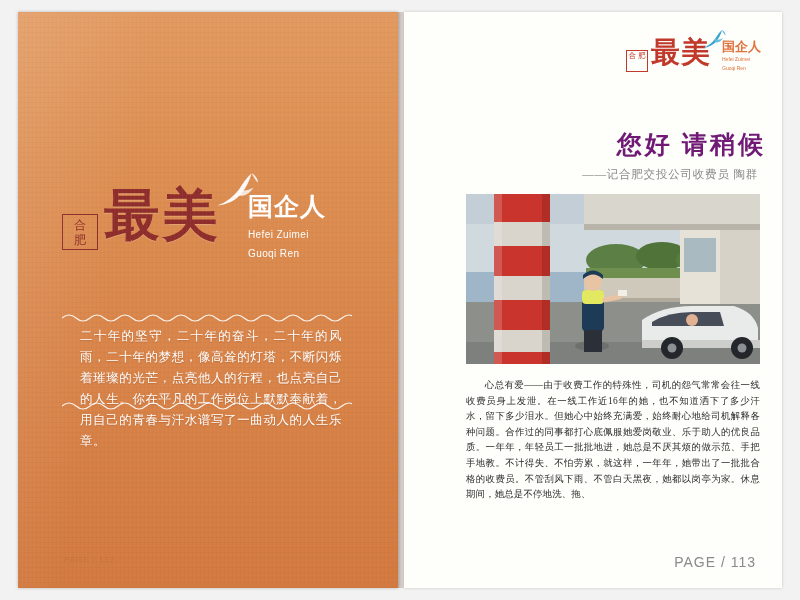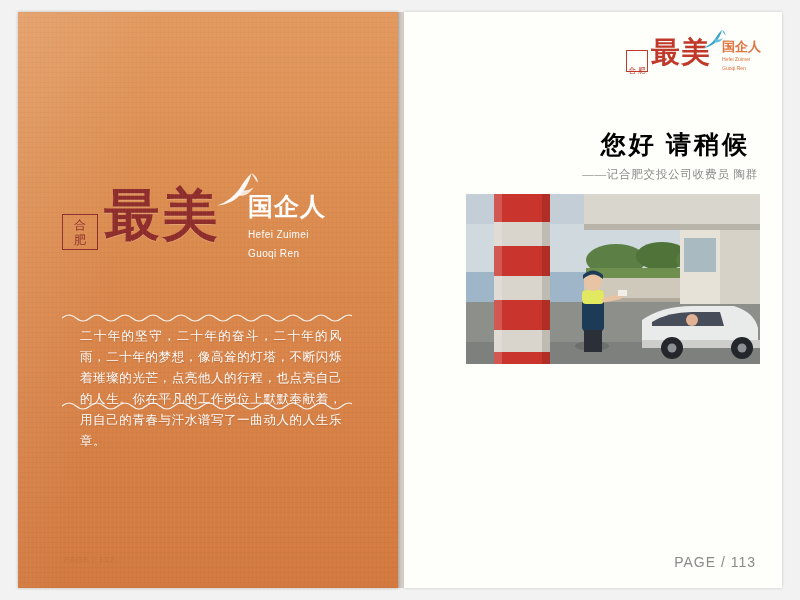--- a/index.html
+++ b/index.html
@@ -171,21 +171,21 @@
     position: absolute;
     left: 0;
     top: 16px;
     width: 22px;
     height: 22px;
     border: 1.2px solid #c0392b;
     color: #c0392b;
     font-size: 7.5px;
     line-height: 9px;
     text-align: center;
-    padding-top: 15px;
+    padding-top: 0;
     box-sizing: border-box;
   }
   .big-cal-sm {
     position: absolute;
     left: 25px;
     top: 2px;
     font-family: "Liberation Serif", serif;
     font-weight: bold;
     font-size: 29px;
     line-height: 33px;
@@ -203,28 +203,28 @@
   .logo-right-sm .py {
     margin-top: 2px;
     font-size: 5px;
     line-height: 7px;
     color: #e0723c;
   }
   .bird-sm { position: absolute; left: 74px; top: -8px; width: 30px; height: 30px; }
 
   #headline {
     position: absolute;
-    right: 32px;
+    right: 16px;
     top: 118px;
     text-align: right;
     font-family: "Liberation Serif", serif;
     font-size: 25px;
     line-height: 30px;
     font-weight: bold;
-    color: #000000;
+    color: #701a75;
     letter-spacing: 3px;
   }
   #subhead {
     position: absolute;
     right: 24px;
     top: 154px;
     text-align: right;
     font-family: "Liberation Serif", serif;
     font-size: 11.5px;
     line-height: 16px;
@@ -384,17 +384,18 @@
         <path d="M117 85 Q127 76 137 85 L137 81 Q127 72 117 81 Z" fill="#1d3a57"></path>
         <rect x="136" y="104" width="20" height="5" rx="2.5" fill="#e8c3a4" transform="rotate(-12 136 104)"></rect>
 
         <rect x="152" y="96" width="9" height="6" fill="#f2f0e6"></rect>
 
         <rect x="0" y="0" width="294" height="170" fill="url(#glare)" opacity="0.0"></rect>
       </svg>
     </div>
 
     <div id="right-body">
+      <p>心总有爱——由于收费工作的特殊性，司机的怨气常常会往一线收费员身上发泄。在一线工作近16年的她，也不知道洒下了多少汗水，留下多少泪水。但她心中始终充满爱，始终耐心地给司机解释各种问题。合作过的同事都打心底佩服她爱岗敬业、乐于助人的优良品质。一年年，年轻员工一批批地进，她总是不厌其烦的做示范、手把手地教。不计得失、不怕劳累，就这样，一年年，她带出了一批批合格的收费员。不管刮风下雨、不管白天黑夜，她都以岗亭为家。休息期间，她总是不停地洗、拖、</p>
     </div>
 
     <div id="right-page-num">PAGE / 113</div>
   </div>
 </div>
 
 </body></html>

